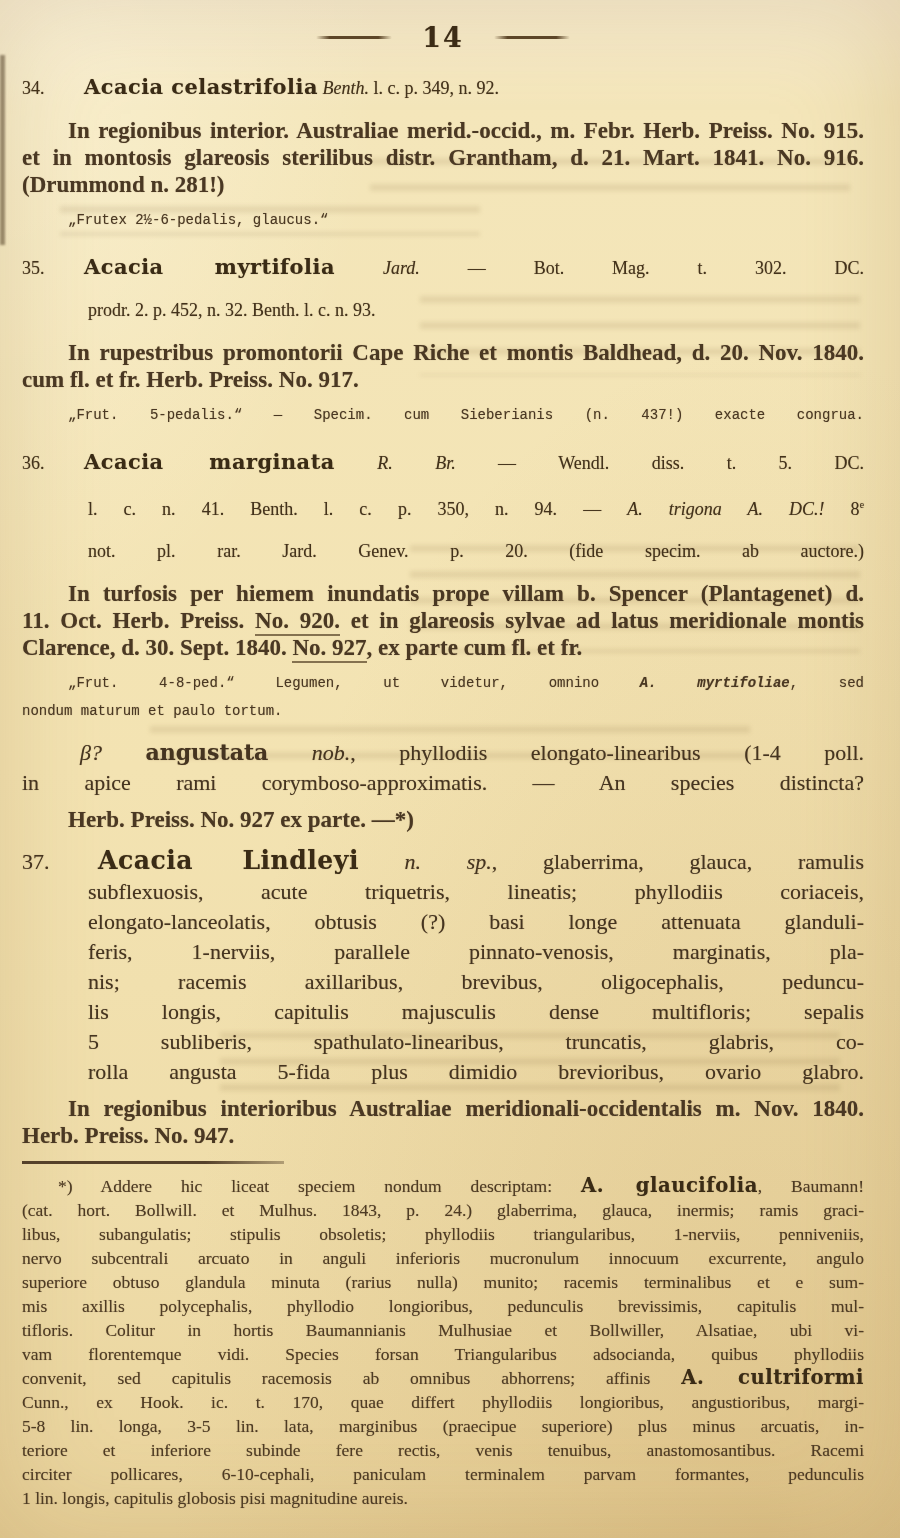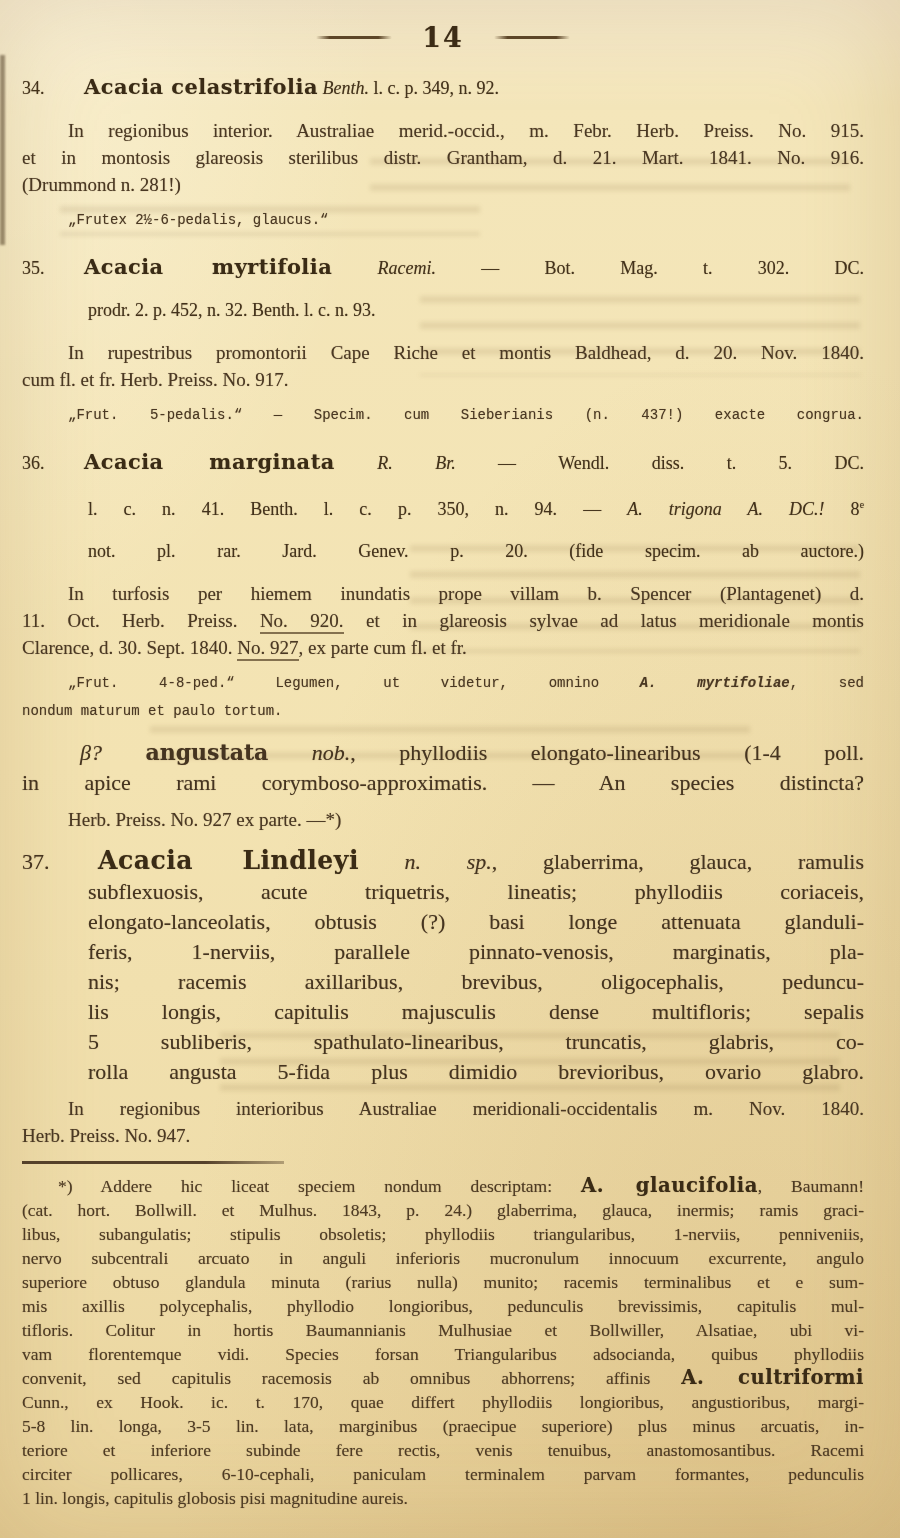--- a/index.html
+++ b/index.html
@@ -41,21 +41,21 @@
   .line.just { white-space: normal; text-align: justify; text-align-last: justify; }
   .ind-p { padding-left: 46px; }
   .ind-h { padding-left: 66px; }
   .ind-b { padding-left: 58px; }
   .ind-f { padding-left: 36px; }
 
   .heading { font-size: 18px; line-height: 42px; margin-top: 12px; color: #43321b; }
   .heading .sg-B { font-size: 1.16em; }
   .heading .sg-num { width: 62px; }
 
-  .body  { font-size: 19px; line-height: 27px; }
+  .body  { font-size: 23px; line-height: 27px; font-weight: bold; }
   .note  { font-size: 14px; line-height: 28px; font-family: Liberation Mono, monospace; }
 
   .diag { font-size: 22px; line-height: 30px; margin-top: 12px; color: #453420; }
   .diag .sg-B { font-size: 1.14em; }
   .diag .sg-num { width: 76px; }
 
   .fnote { font-size: 17.5px; line-height: 24px; margin-top: 10px; color: #4e3b24; }
   .fnote .sg-B { font-size: 1.12em; }
 
   .sg-i { font-style: italic; }
@@ -110,21 +110,21 @@
     <div class="para body">
         <div class="line just ind-p"><span>In regionibus interior. Australiae merid.-occid., m. Febr. Herb. Preiss. No. 915.</span></div>
         <div class="line just"><span>et in montosis glareosis sterilibus distr. Grantham, d. 21. Mart. 1841. No. 916.</span></div>
         <div class="line"><span>(Drummond n. 281!)</span></div>
       </div>
     <div class="para note">
         <div class="line ind-p"><span>„Frutex 2½-6-pedalis, glaucus.“</span></div>
       </div>
 
     <div class="para heading">
-        <div class="line just"><span class="sg-num">35.</span><span class="sg-B">Acacia myrtifolia</span><span> </span><span class="sg-i">Racemi.</span><span> — Bot. Mag. t. 302. DC.</span></div>
+        <div class="line just"><span class="sg-num">35.</span><span class="sg-B">Acacia myrtifolia</span><span> </span><span class="sg-i">Jard.</span><span> — Bot. Mag. t. 302. DC.</span></div>
         <div class="line ind-h"><span>prodr. 2. p. 452, n. 32. Benth. l. c. n. 93.</span></div>
       </div>
     <div class="para body">
         <div class="line just ind-p"><span>In rupestribus promontorii Cape Riche et montis Baldhead, d. 20. Nov. 1840.</span></div>
         <div class="line"><span>cum fl. et fr. Herb. Preiss. No. 917.</span></div>
       </div>
     <div class="para note">
         <div class="line just ind-p"><span>„Frut. 5-pedalis.“ — Specim. cum Sieberianis (n. 437!) exacte congrua.</span></div>
       </div>
 

